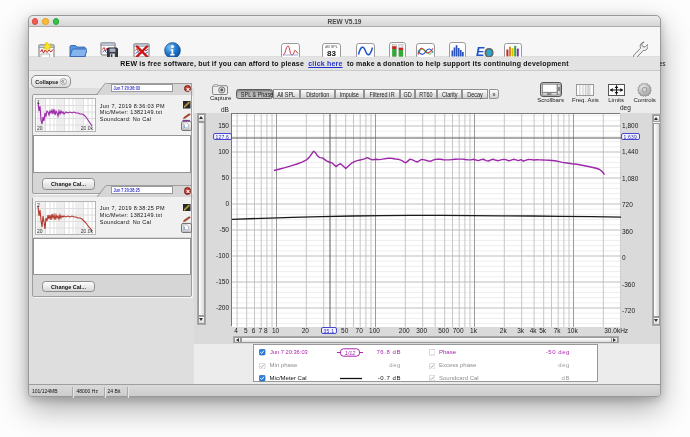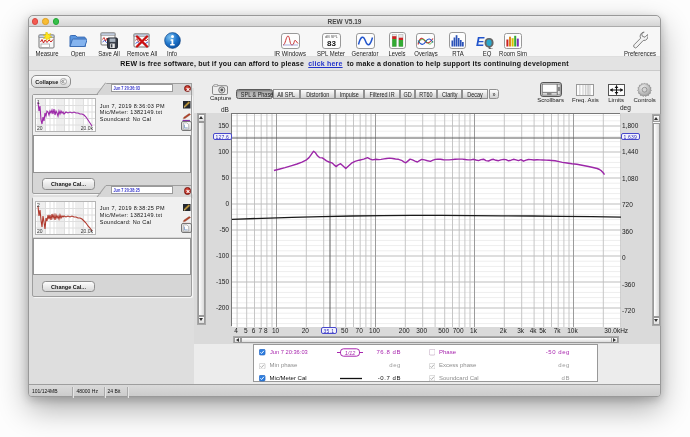--- a/index.html
+++ b/index.html
@@ -2,21 +2,21 @@
 <html><head><meta charset="utf-8"><style>
 *{margin:0;padding:0;box-sizing:border-box}
 html,body{width:690px;height:437px;background:#fdfdfd;font-family:"Liberation Sans",sans-serif;overflow:hidden}
 #win{position:absolute;left:28px;top:15px;width:633px;height:382px;border:1px solid #999;border-radius:5px 5px 4px 4px;background:#e3e3e3;box-shadow:0 12px 30px rgba(0,0,0,.32),0 3px 10px rgba(0,0,0,.2)}
 #win>*{position:absolute}
 .abs{position:absolute}
 #titlebar{left:0;top:0;width:631px;height:11px;background:linear-gradient(#ededed,#d5d5d5);border-bottom:1px solid #ababab;border-radius:5px 5px 0 0}
 .tl{position:absolute;top:2.2px;width:6.4px;height:6.4px;border-radius:50%}
 #title{position:absolute;left:0;top:0;width:631px;text-align:center;font-size:6.5px;line-height:12px;color:#4a4a4a;font-weight:bold}
 #toolbar{left:0;top:11px;width:631px;height:30.3px;background:#f7f7f7;border-bottom:1px solid #dedede}
-.titem{position:absolute;top:3px;width:60px;text-align:center}
+.titem{position:absolute;top:13px;width:60px;text-align:right}
 .titem .ic{height:19px;display:flex;align-items:flex-end;justify-content:center}
 .titem .tx{font-size:7px;color:#1a1a1a;white-space:nowrap;transform:scaleX(.85);transform-origin:center;margin-top:1px}
 #banner{left:0;top:41.3px;width:631px;height:13.7px;background:#e3e3e3;border-bottom:1px solid #cacaca;text-align:center;font-size:7px;font-weight:bold;color:#111;line-height:13.5px;letter-spacing:.2px;white-space:nowrap}
 #banner a{color:#2233cc;text-decoration:underline}
 #main{left:0;top:55px;width:631px;height:313px;background:#ececec}
 #leftpanel{left:0;top:72px;width:165px;height:296px;background:#dedede}
 #chartmargin{left:165px;top:97px;width:466px;height:231px;background:#dadada}
 #status{left:0;top:368px;width:631px;height:12px;background:linear-gradient(#dadada,#cccccc);border-top:1px solid #9e9e9e;border-radius:0 0 3px 3px;font-size:5px;color:#111}
 .sep{position:absolute;top:1.5px;width:1px;height:11px;background:#aaa;box-shadow:1px 0 0 #e4e4e4}
 .stx{position:absolute;top:0;line-height:12.7px;white-space:nowrap}

